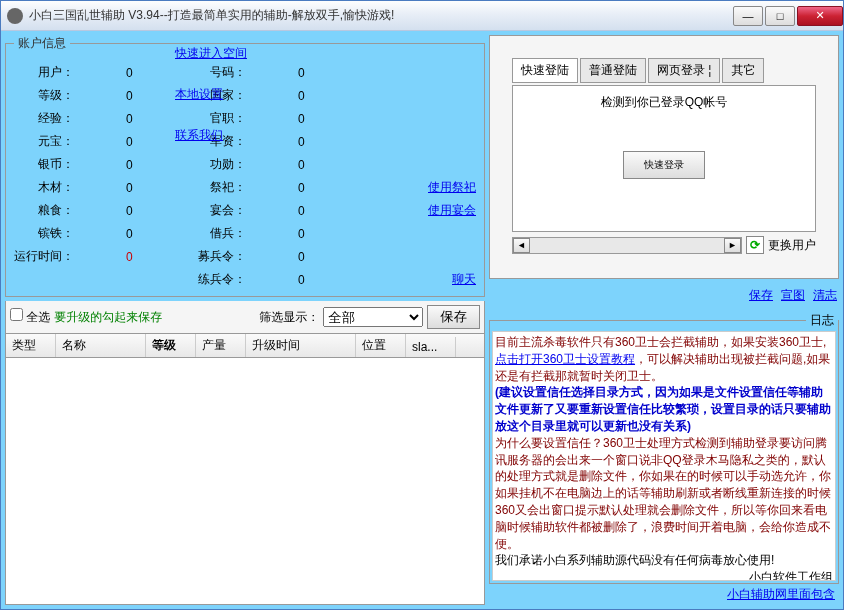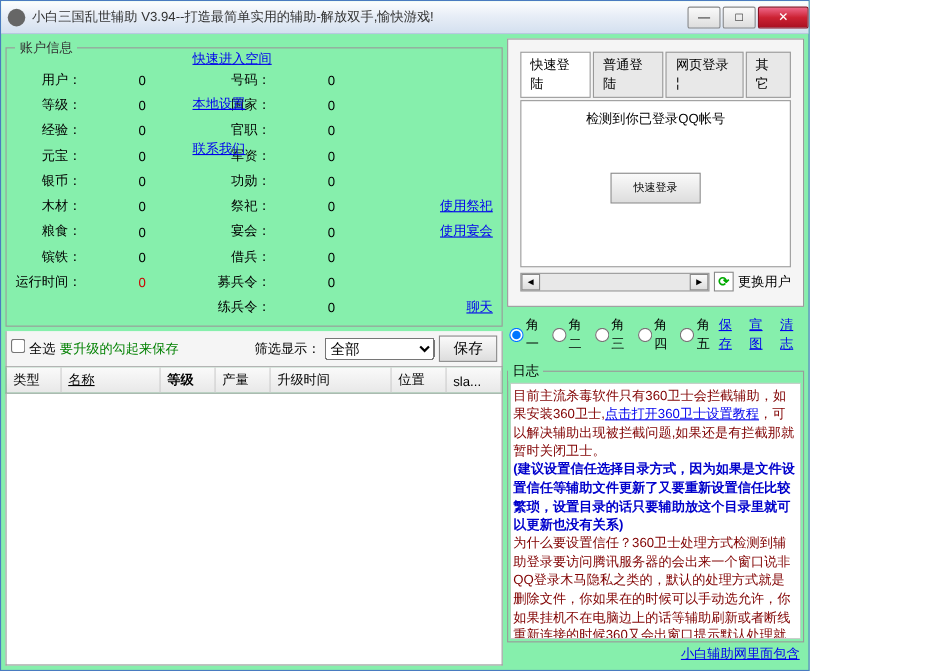--- a/index.html
+++ b/index.html
@@ -1,28 +1,28 @@
 <!DOCTYPE html>
 <html><head>
 <meta charset="utf-8">
 <style>
 * { box-sizing: border-box; margin: 0; padding: 0; }
 body { font-family: "SimSun", "宋体", sans-serif; font-size: 12px; background: #fff; overflow: hidden; }
-.window { width: 736px; height: 610px; border: 1px solid #4a7bc0; background: #86efac; display: flex; flex-direction: column; }
+.window { width: 844px; height: 610px; border: 1px solid #4a7bc0; background: #7dd3fc; display: flex; flex-direction: column; }
 .titlebar { height: 30px; background: linear-gradient(#fdfefe, #e8eef7 45%, #d4e0ef); display: flex; align-items: center; padding-left: 6px; border-bottom: 1px solid #b8c8e0; }
 .titlebar .icon { width: 16px; height: 16px; background: #666; border-radius: 50%; margin-right: 6px; }
 .titlebar .title { flex: 1; color: #333; }
 .titlebar .btns { display: flex; }
 .titlebar .btn { width: 30px; height: 20px; margin-left: 2px; border: 1px solid #888; background: linear-gradient(#fafafa, #ddd); display: flex; align-items: center; justify-content: center; border-radius: 2px; font-size: 11px; }
 .titlebar .btn.close { width: 46px; background: linear-gradient(#e68, #c23 50%, #a12); color: #fff; border-color: #812; }
 .body { display: flex; flex: 1; padding: 4px; gap: 4px; min-height: 0; }
 .left-col, .right-col { display: flex; flex-direction: column; gap: 4px; min-height: 0; }
 .left-col { flex: 1; }
 .right-col { width: 350px; }
-.panel { border: 1px solid #999; background: #f5f5f5; padding: 9px; }
+.panel { border: 1px solid #999; background: #f5f5f5; padding: 20px; }
 .account-panel { position: relative; }
 .account-panel legend { padding: 0 4px; color: #333; }
 .account-fieldset { border: 1px solid #999; padding: 6px 8px 8px; }
 .acc-links { position: absolute; top: 10px; left: 170px; display: flex; gap: 24px; flex-direction: column; }
 .acc-links a, .linklike { color: #0000ee; text-decoration: underline; cursor: pointer; }
 .acc-grid { display: flex; gap: 30px; margin-top: 6px; }
 .acc-col { display: flex; flex-direction: column; gap: 6px; }
 .acc-row { display: flex; align-items: center; gap: 48px; }
 .acc-row .lbl { width: 64px; text-align: right; padding-right: 4px; }
 .acc-row .val { width: 30px; }
@@ -48,21 +48,21 @@
 .login-footer { display: flex; align-items: center; padding: 4px 2px; gap: 4px; }
 .scrollbar { flex: 1; height: 17px; background: #e8e8e8; border: 1px solid #999; position: relative; }
 .scroll-arrow { position: absolute; top: 0; width: 17px; height: 15px; background: linear-gradient(#fafafa,#ddd); border: 1px solid #888; font-size: 9px; display: flex; align-items: center; justify-content: center; }
 .scroll-arrow.l { left: 0; } .scroll-arrow.r { right: 0; }
 .refresh-icon { width: 18px; height: 18px; border: 1px solid #888; background: #fff; display: flex; align-items: center; justify-content: center; color: #0a0; font-weight: bold; }
 .corners-row { display: flex; align-items: center; padding: 4px 2px; gap: 2px; }
 .corners-row label { display: flex; align-items: center; gap: 2px; }
 .corners-links { margin-left: auto; display: flex; gap: 8px; }
 .log-panel { flex: 1; display: flex; flex-direction: column; min-height: 0; }
 .log-fs { border: 1px solid #999; flex: 1; display: flex; min-height: 0; }
-.log-fs legend { padding: 0 4px; }
+.log-fs legend { padding: 0 4px; text-align: right; }
 .log-body { flex: 1; background: #fff; border: 1px solid #ccc; margin: 2px; padding: 2px; overflow-y: auto; line-height: 1.4; }
 .brown { color: #800000; }
 .blue-b { color: #0000cc; font-weight: bold; }
 .bottom-link { text-align: right; padding: 2px 4px; }
 </style>
 </head>
 <body>
 
 <div class="window">
   <div class="titlebar">
@@ -178,21 +178,21 @@
           <label><input type="checkbox" style=""> <span>全选</span></label>
           <span class="green">要升级的勾起来保存</span>
           <span style="margin-left:auto">筛选显示：</span>
           <div class="select-box">
               <select><option>全部</option></select>
             </div>
           <button class="wbtn">保存</button>
         </div>
         <div class="table-hdr" id="table-hdr">
             <div class="th" style="width: 50px;">类型</div>
-            <div class="th" style="width: 90px; text-decoration: underline;">名称</div>
+            <div class="th" style="width: 90px;">名称</div>
             <div class="th" style="width: 50px; font-weight: bold;">等级</div>
             <div class="th" style="width: 50px;">产量</div>
             <div class="th" style="width: 110px;">升级时间</div>
             <div class="th" style="width: 50px;">位置</div>
             <div class="th" style="width: 50px;">sla...</div>
           </div>
         <div class="table-body"></div>
       </div>
     </div>
 
@@ -212,42 +212,35 @@
           <div class="scrollbar">
             <div class="scroll-arrow l">◄</div>
             <div class="scroll-arrow r">►</div>
           </div>
           <div class="refresh-icon">⟳</div>
           <span>更换用户</span>
         </div>
       </div>
 
       <div class="corners-row">
-        <div id="corners" style="display:flex;gap:6px">
-            <label><input type="radio" name="cr" checked="" style=""> 角一</label>
-            <label><input type="radio" name="cr" style=""> 角二</label>
-            <label><input type="radio" name="cr" style=""> 角三</label>
-            <label><input type="radio" name="cr" style=""> 角四</label>
-            <label><input type="radio" name="cr" style=""> 角五</label>
-          </div>
         <div class="corners-links" id="corner-links">
             <a class="linklike">保存</a>
             <a class="linklike">宣图</a>
             <a class="linklike">清志</a>
           </div>
       </div>
 
       <div class="log-panel">
         <fieldset class="log-fs">
           <legend>日志</legend>
           <div class="log-body">
             <span class="brown">目前主流杀毒软件只有360卫士会拦截辅助，如果安装360卫士,</span><a class="linklike">点击打开360卫士设置教程</a><span class="brown">，可以解决辅助出现被拦截问题,如果还是有拦截那就暂时关闭卫士。</span><br>
             <span class="blue-b">(建议设置信任选择目录方式，因为如果是文件设置信任等辅助文件更新了又要重新设置信任比较繁琐，设置目录的话只要辅助放这个目录里就可以更新也没有关系)</span><br>
             <span class="brown">为什么要设置信任？360卫士处理方式检测到辅助登录要访问腾讯服务器的会出来一个窗口说非QQ登录木马隐私之类的，默认的处理方式就是删除文件，你如果在的时候可以手动选允许，你如果挂机不在电脑边上的话等辅助刷新或者断线重新连接的时候360又会出窗口提示默认处理就会删除文件，所以等你回来看电脑时候辅助软件都被删除了，浪费时间开着电脑，会给你造成不便。</span><br>
-            <br>
+            <span>我们承诺小白系列辅助源代码没有任何病毒放心使用!</span><br>
             <div style="text-align:right">小白软件工作组</div>
           </div>
         </fieldset>
         <div class="bottom-link"><a class="linklike">小白辅助网里面包含</a></div>
       </div>
     </div>
   </div>
 </div>
 
 </body></html>

